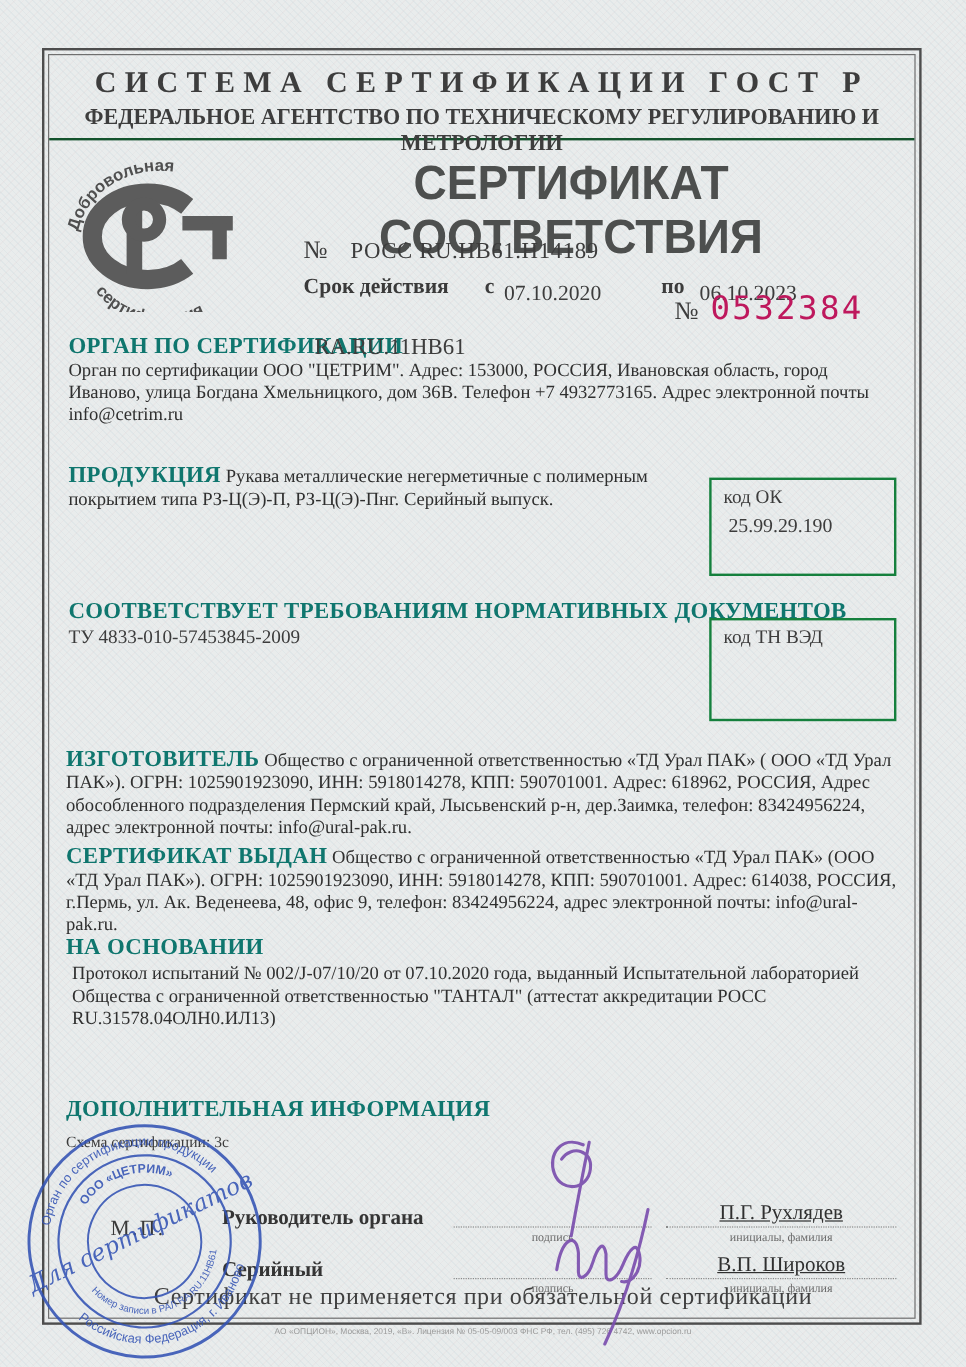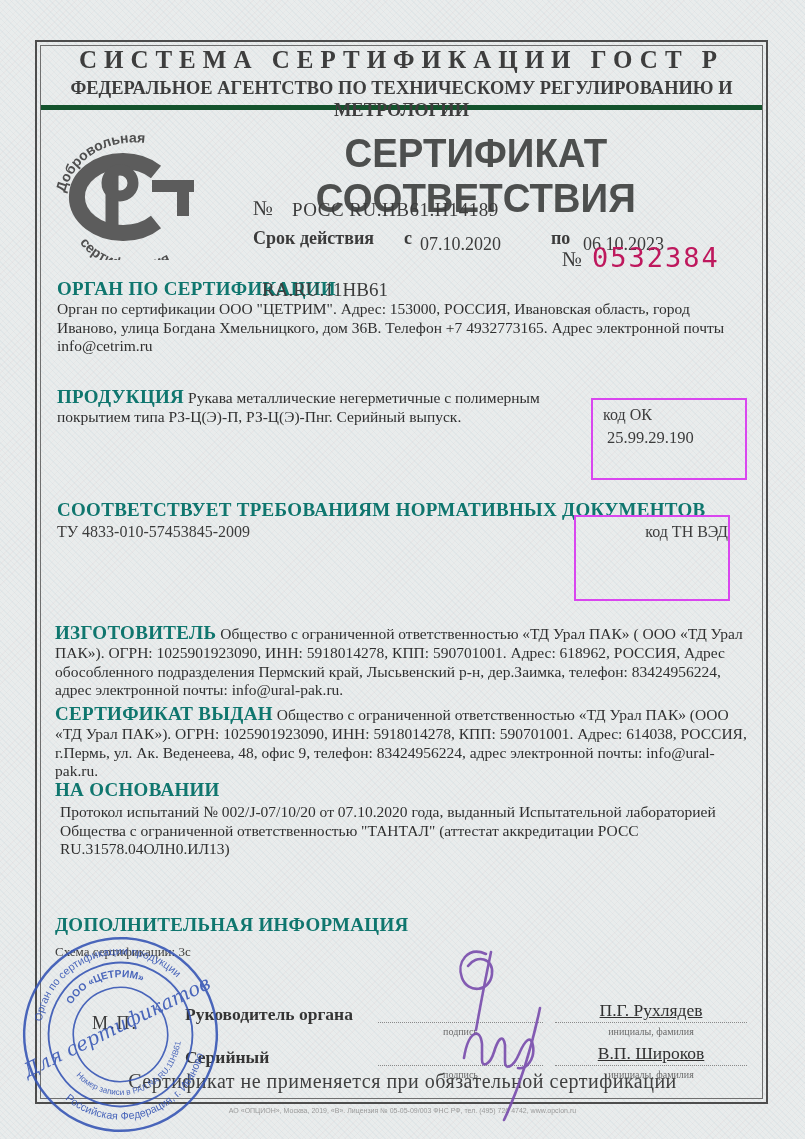--- a/index.html
+++ b/index.html
@@ -9,35 +9,35 @@
     background-color:#e9ecec;
     background-image:
       repeating-linear-gradient(45deg, rgba(150,185,200,.10) 0 1px, transparent 1px 4px),
       repeating-linear-gradient(-45deg, rgba(205,150,155,.06) 0 1px, transparent 1px 5px);
   }
   .abs{position:absolute;}
   
   .frame-outer{left:35px;top:40px;width:729px;height:1060px;border:2px solid #4d4d4d;}
   .frame-inner{left:3px;top:3px;right:3px;bottom:3px;border:1px solid #6f6f6f;position:absolute;}
   
-  .header-box{left:41px;top:34px;width:721px;height:71px;border-bottom:5px solid #14532d;text-align:center;}
+  .header-box{left:41px;top:44px;width:721px;height:71px;border-bottom:2px solid #14532d;text-align:center;}
   .sys-title{margin-top:12px;font-size:25px;font-weight:bold;letter-spacing:7px;color:#3d3d3d;}
   .agency-title{margin-top:3px;font-size:19px;font-weight:bold;letter-spacing:0px;color:#3d3d3d;transform:scaleX(.97);transform-origin:center;}
   
   .doc-title{left:208px;top:131px;width:558px;text-align:center;font-family:"Liberation Sans",sans-serif;
     font-weight:bold;font-size:40px;color:#4d4f4e;letter-spacing:0px;transform:scaleX(.96);transform-origin:left;}
   .num-sign{font-size:21px;color:#3c3c3c;}
   .serif18{font-size:18px;}
   .serif19{font-size:19px;}
   .red-number{font-family:"DejaVu Sans Mono",monospace;font-size:27px;letter-spacing:2px;color:#be185d;}
   
   .sec-heading{font-size:19px;font-weight:bold;letter-spacing:.3px;color:#0f766e;}
   .body-text{font-size:15.5px;line-height:1.2;color:#2f2f2f;}
   p{margin:0;}
-  .code-box{border:2px solid #d946ef;background:transparent;}
+  .code-box{border:2px solid #15803d;background:transparent;}
   .code-box .lbl{font-size:16px;margin:6px 0 0 10px;}
   .code-box .val{font-size:16.5px;margin:4px 0 0 14px;}
   
   .sig-label{font-size:17.5px;font-weight:bold;color:#343434;}
   .sig-line{border-bottom:1.5px dotted #8a8a8a;height:1px;}
   .sig-caption{font-size:10px;color:#6b6b6b;text-align:center;}
   .sig-name{font-size:17.5px;color:#303030;text-align:center;text-decoration:underline;}
   .mp{font-size:18px;color:#3a3a3a;letter-spacing:2px;}
   
   .statement{left:43px;top:1070px;width:719px;text-align:center;font-size:20px;letter-spacing:.5px;color:#3f3f3f;}
@@ -97,21 +97,21 @@
   <b class="sec-heading">ПРОДУКЦИЯ</b>
   <span class="body-text">Рукава металлические  негерметичные с полимерным покрытием типа РЗ-Ц(Э)-П, РЗ-Ц(Э)-Пнг. Серийный выпуск.</span>
 </p>
 <div class="abs code-box" style="left:591px;top:398px;width:152px;height:78px;">
   <div class="lbl">код ОК</div>
   <div class="val">25.99.29.190</div>
 </div>
 
 <span class="abs sec-heading" style="left:57px;top:499px;">СООТВЕТСТВУЕТ ТРЕБОВАНИЯМ НОРМАТИВНЫХ ДОКУМЕНТОВ</span>
 <span class="abs" style="left:57px;top:523px;font-size:16px;">ТУ  4833-010-57453845-2009</span>
-<div class="abs code-box" style="left:574px;top:515px;width:152px;height:82px;text-align:right;">
+<div class="abs code-box" style="left:591px;top:515px;width:152px;height:82px;">
   <div class="lbl">код ТН ВЭД</div>
 </div>
 
 <p class="abs" style="left:55px;top:622px;width:697px;">
   <b class="sec-heading">ИЗГОТОВИТЕЛЬ</b>
   <span class="body-text">Общество с ограниченной ответственностью «ТД Урал ПАК» ( ООО «ТД Урал ПАК»). ОГРН: 1025901923090, ИНН: 5918014278, КПП: 590701001. Адрес: 618962, РОССИЯ, Адрес обособленного подразделения Пермский край, Лысьвенский р-н, дер.Заимка, телефон: 83424956224, адрес электронной почты: info@ural-pak.ru.</span>
 </p>
 
 <p class="abs" style="left:55px;top:703px;width:697px;">
   <b class="sec-heading">СЕРТИФИКАТ ВЫДАН</b>

